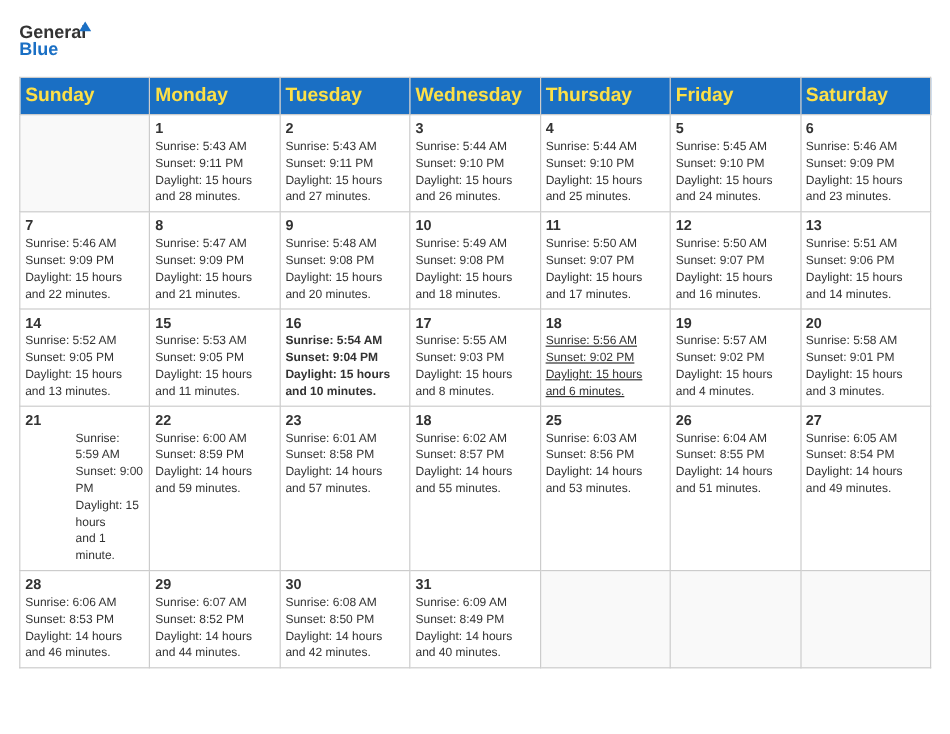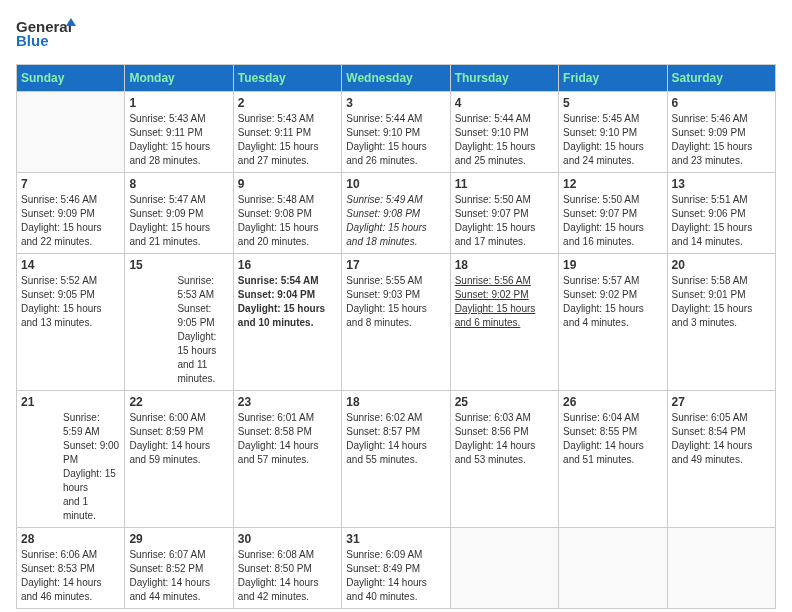--- a/index.html
+++ b/index.html
@@ -33,22 +33,22 @@
     .location {
       font-size: 14px;
       color: #555;
     }
     table {
       width: 100%;
       border-collapse: collapse;
     }
     th {
       background-color: #1a6fc4;
-      color: #86efac;
-      font-size: 12px;
+      color: #fde047;
+      font-size: 16px;
       font-weight: bold;
       padding: 6px 4px;
       text-align: left;
       border: 1px solid #ccc;
     }
     td {
       vertical-align: top;
       border: 1px solid #ccc;
       padding: 4px;
       width: calc(100% / 7);
@@ -163,21 +163,21 @@
         </td>
         <td>
           <div class="day-num">9</div>
           <div class="day-info" style="white-space: pre-line;">Sunrise: 5:48 AM
 Sunset: 9:08 PM
 Daylight: 15 hours
 and 20 minutes.</div>
         </td>
         <td>
           <div class="day-num">10</div>
-          <div class="day-info" style="white-space: pre-line; font-style: italic;">Sunrise: 5:49 AM
+          <div class="day-info" style="white-space: pre-line;">Sunrise: 5:49 AM
 Sunset: 9:08 PM
 Daylight: 15 hours
 and 18 minutes.</div>
         </td>
         <td>
           <div class="day-num">11</div>
           <div class="day-info" style="white-space: pre-line;">Sunrise: 5:50 AM
 Sunset: 9:07 PM
 Daylight: 15 hours
 and 17 minutes.</div>
@@ -200,21 +200,21 @@
       <tr>
         <td>
           <div class="day-num">14</div>
           <div class="day-info" style="white-space: pre-line;">Sunrise: 5:52 AM
 Sunset: 9:05 PM
 Daylight: 15 hours
 and 13 minutes.</div>
         </td>
         <td>
           <div class="day-num">15</div>
-          <div class="day-info" style="white-space: pre-line; margin-left: 48px;">Sunrise: 5:53 AM
+          <div class="day-info" style="white-space: pre-line;">Sunrise: 5:53 AM
 Sunset: 9:05 PM
 Daylight: 15 hours
 and 11 minutes.</div>
         </td>
         <td>
           <div class="day-num">16</div>
           <div class="day-info" style="white-space: pre-line; font-weight: bold;">Sunrise: 5:54 AM
 Sunset: 9:04 PM
 Daylight: 15 hours
 and 10 minutes.</div>

